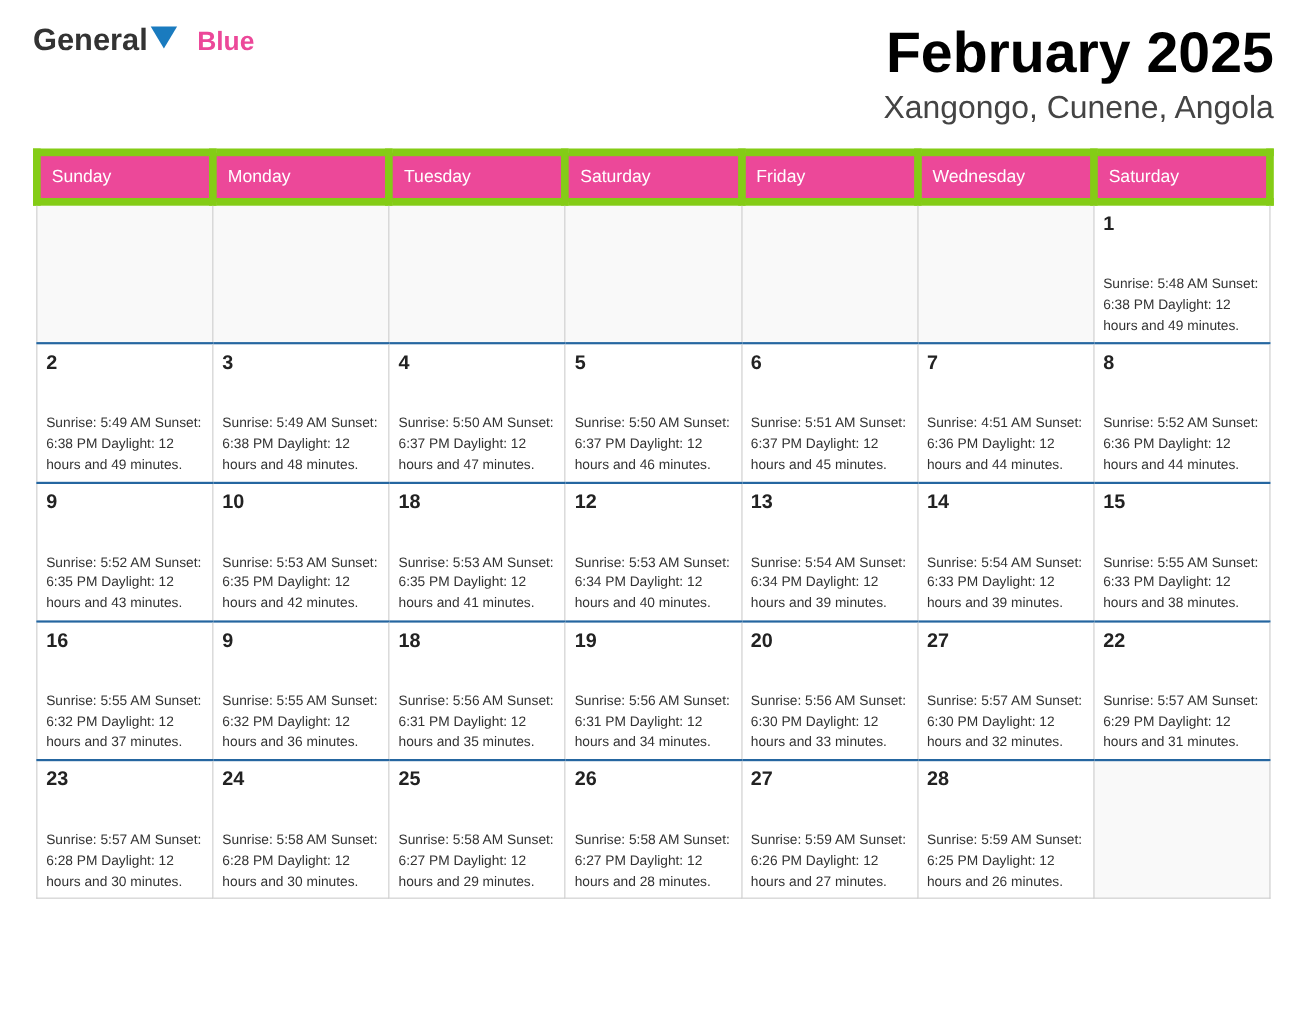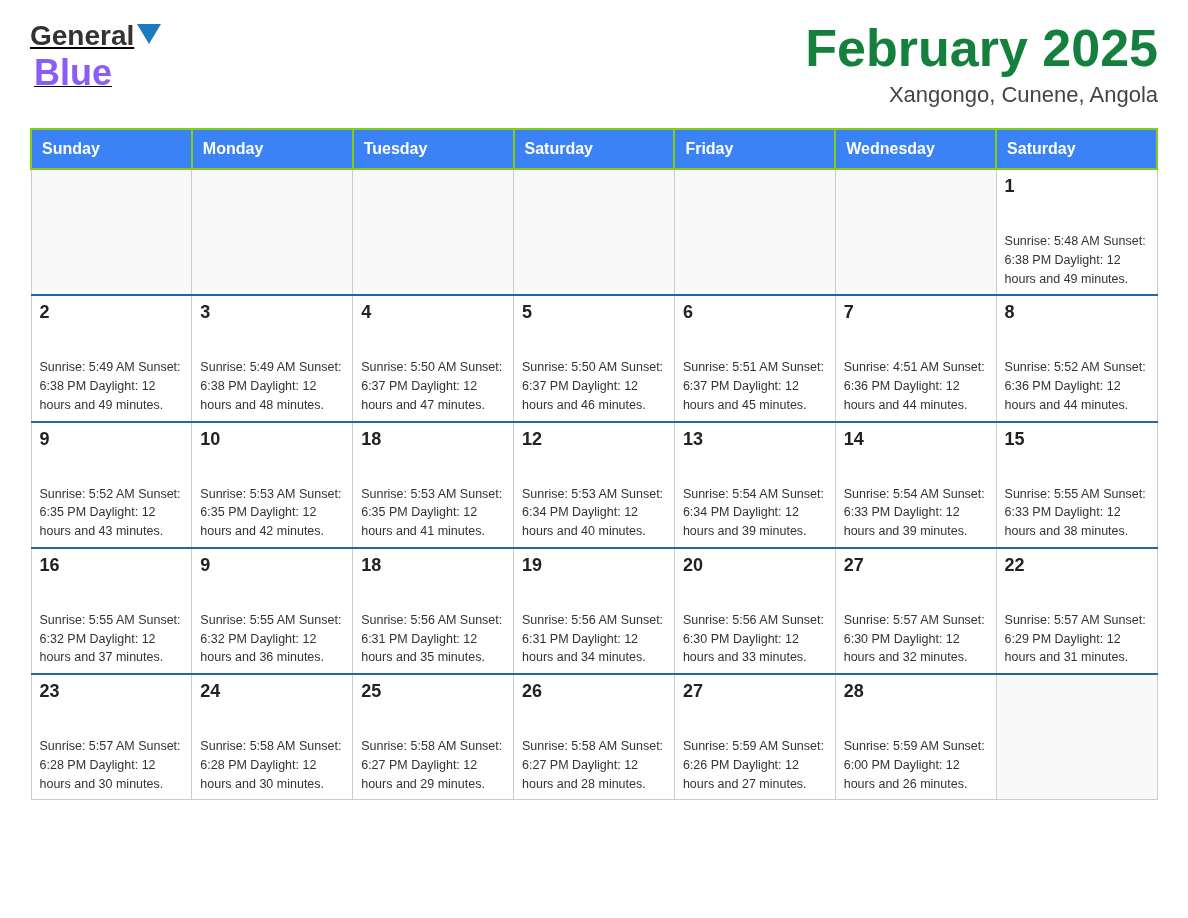--- a/index.html
+++ b/index.html
@@ -11,23 +11,22 @@
       padding: 20px 30px;
     }
     .header {
       display: flex;
       justify-content: space-between;
       align-items: flex-start;
       margin-bottom: 20px;
     }
     .logo {
       display: flex;
-      flex-direction: column;
-      align-items: flex-start;
-      text-decoration: underline;
+      flex-direction: row;
+      align-items: flex-end;
     }
     .logo-text {
       display: flex;
       align-items: center;
     }
     .logo-general {
       font-size: 28px;
       font-weight: bold;
       color: #333;
     }
@@ -38,51 +37,51 @@
     .logo-arrow {
       width: 0;
       height: 0;
       border-left: 12px solid transparent;
       border-right: 12px solid transparent;
       border-top: 20px solid #1a7bbf;
       margin-left: 3px;
       margin-top: -5px;
     }
     .logo-blue {
-      font-size: 36px;
+      font-size: 24px;
       font-weight: bold;
-      color: #8b5cf6;
-      margin-left: 2px;
+      color: #ec4899;
+      margin-left: 16px;
     }
     .title-block {
       text-align: right;
     }
     .month-title {
       font-size: 52px;
       font-weight: bold;
-      color: #15803d;
+      color: #000000;
       line-height: 1.1;
     }
     .location-title {
-      font-size: 22px;
+      font-size: 29px;
       color: #444;
       margin-top: 5px;
     }
     .calendar {
       width: 100%;
       border-collapse: collapse;
     }
     .calendar th {
-      background-color: #3b82f6;
+      background-color: #ec4899;
       color: #fff;
       text-align: left;
       padding: 10px 10px;
       font-size: 16px;
-      font-weight: bold;
-      border: 2px solid #84cc16;
+      font-weight: normal;
+      border: 7px solid #84cc16;
     }
     .calendar td {
       border: 1px solid #ccc;
       vertical-align: top;
       padding: 6px 8px;
       width: calc(100% / 7);
       height: 110px;
       font-size: 13px;
       color: #333;
     }
@@ -340,20 +339,20 @@
         <td>
           <span class="day-num">27</span>
           <div class="day-info">Sunrise: 5:59 AM
 Sunset: 6:26 PM
 Daylight: 12 hours
 and 27 minutes.</div>
         </td>
         <td>
           <span class="day-num">28</span>
           <div class="day-info">Sunrise: 5:59 AM
-Sunset: 6:00 PM
+Sunset: 6:25 PM
 Daylight: 12 hours
 and 26 minutes.</div>
         </td>
         <td class="empty-cell"></td>
       </tr>
     </tbody>
 </table>
 
 </body></html>

